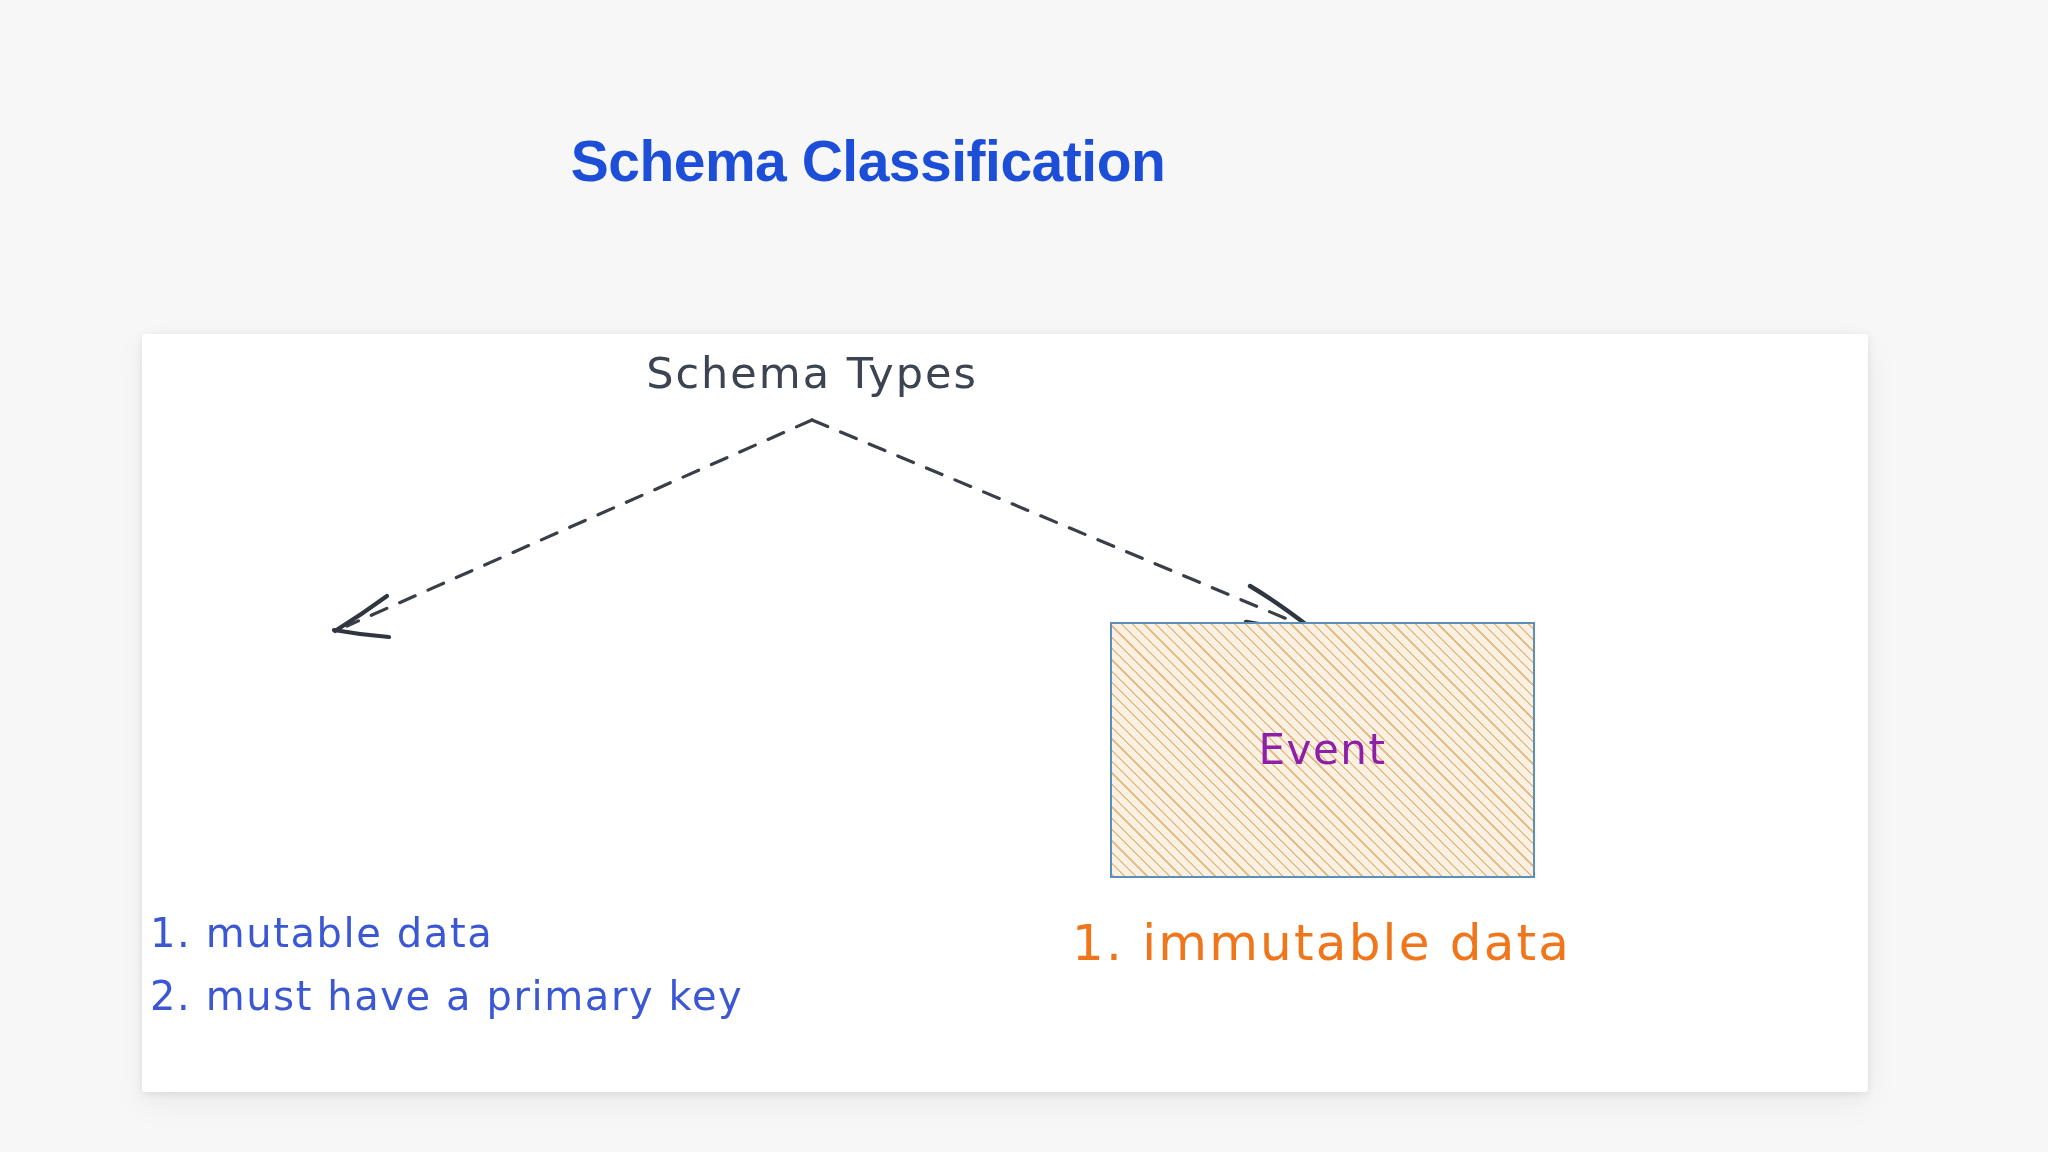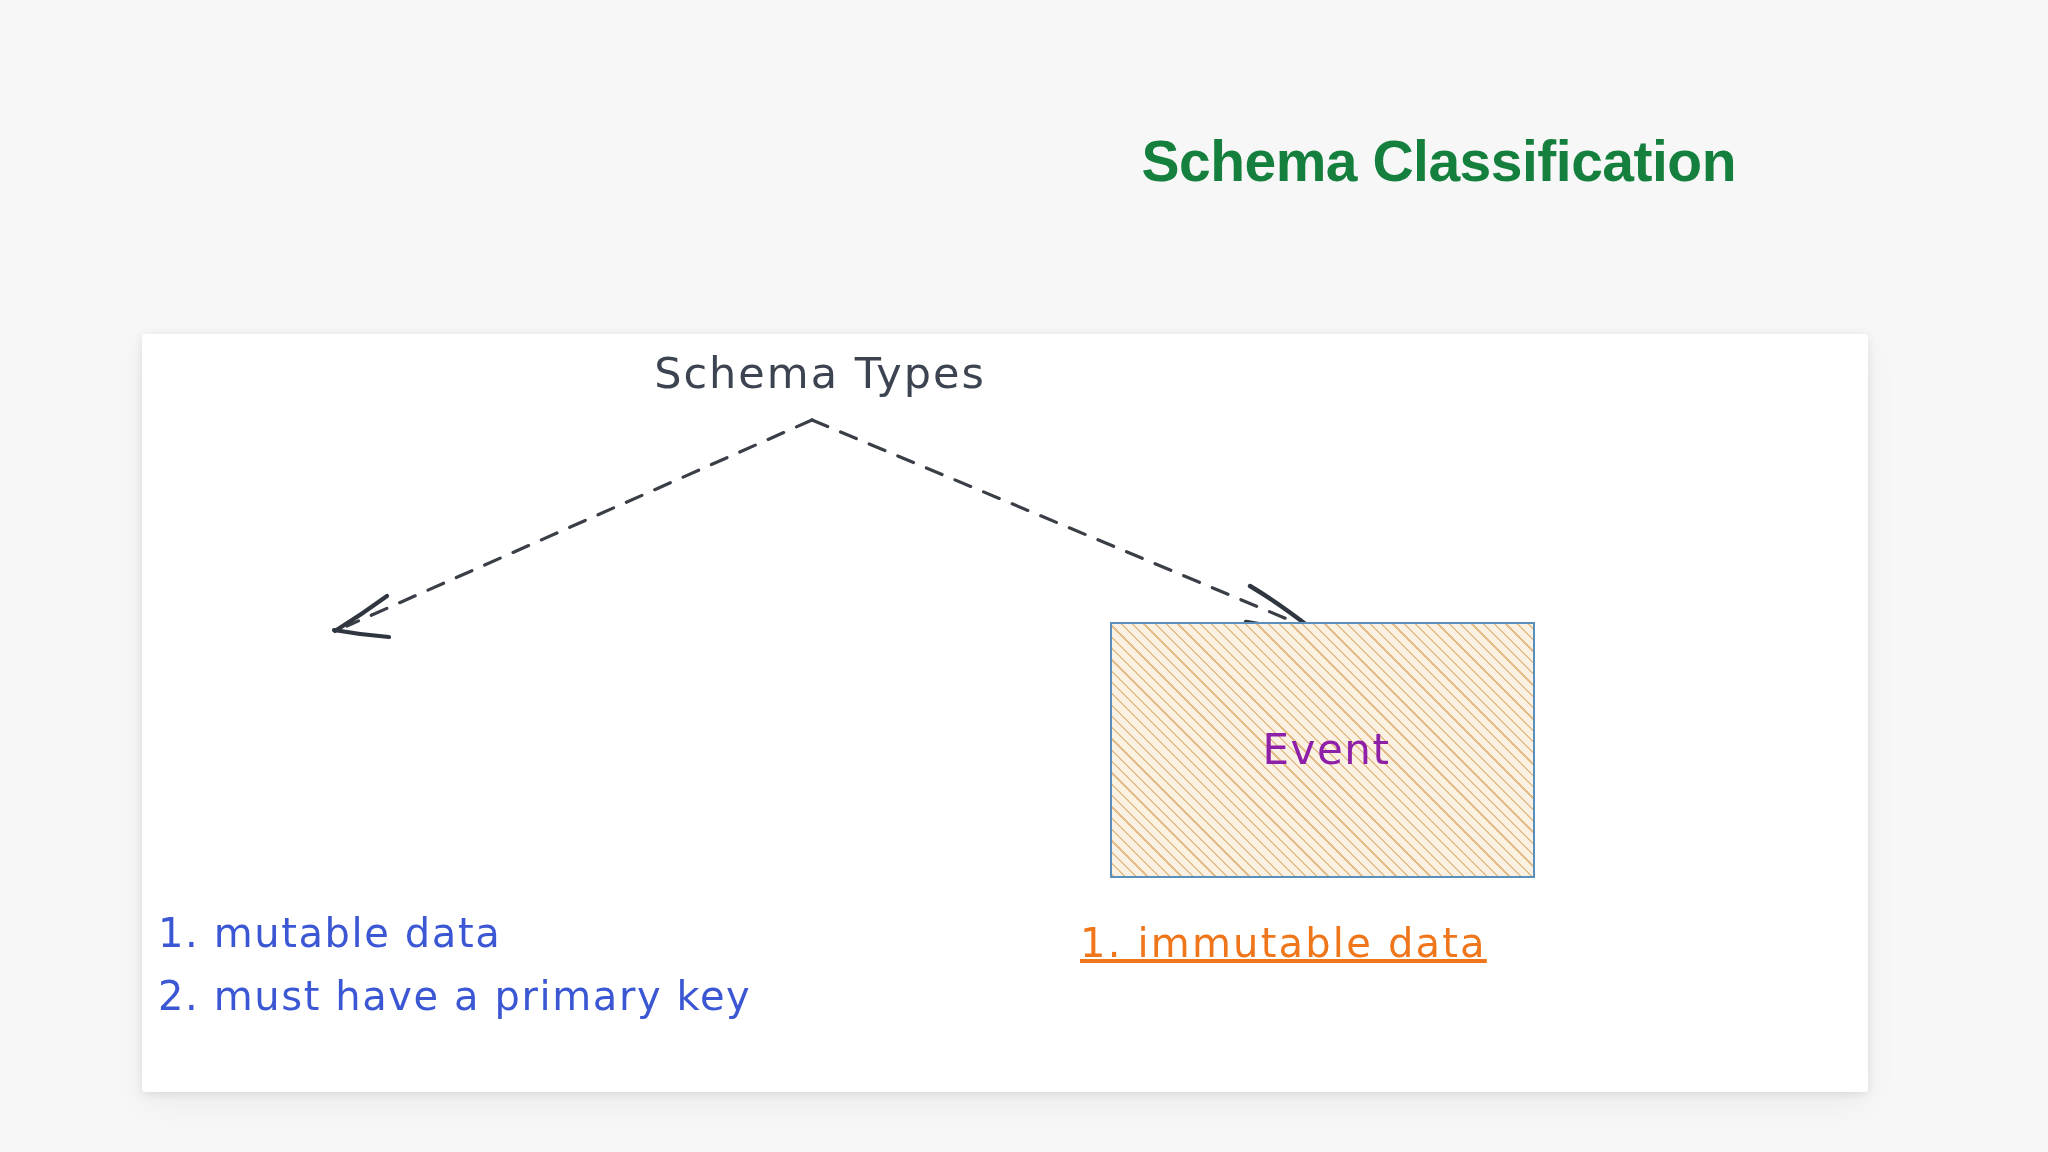--- a/index.html
+++ b/index.html
@@ -14,26 +14,26 @@
     overflow: hidden;
     position: relative;
   }
 
   
   .page-title {
     position: absolute;
     top: 128px;
     left: 0;
     width: 1736px;
-    text-align: right;
+    text-align: center;
     font-family: "Liberation Sans", sans-serif;
     font-size: 57px;
     font-weight: 700;
     letter-spacing: -0.5px;
-    color: #15803d;
+    color: #1d4ed8;
     white-space: nowrap;
   }
 
   
   .diagram-card {
     position: absolute;
     left: 142px;
     top: 334px;
     width: 1726px;
     height: 758px;
@@ -55,21 +55,20 @@
     top: 0;
     width: 1726px;
     height: 758px;
     pointer-events: none;
   }
 
   
   .hand {
     font-family: "DejaVu Sans", sans-serif;
     font-weight: 400;
-    margin-left: 8px;
   }
 
   .schema-types-label {
     position: absolute;
     left: 0;
     top: 14px;
     width: 1340px;
     text-align: center;
     font-size: 43px;
     color: #3d4451;
@@ -146,23 +145,22 @@
   }
 
   .req-item {
     font-size: 40px;
     line-height: 63px;
     letter-spacing: 1.6px;
     white-space: nowrap;
   }
 
   .req-list-event .req-item {
-    font-size: 40px;
+    font-size: 50px;
     letter-spacing: 2.2px;
-    text-decoration: underline;
   }
 </style>
 </head>
 <body>
 
 <div class="page-title">Schema Classification</div>
 
 <div class="diagram-card">
   <div class="card-inner">
 

